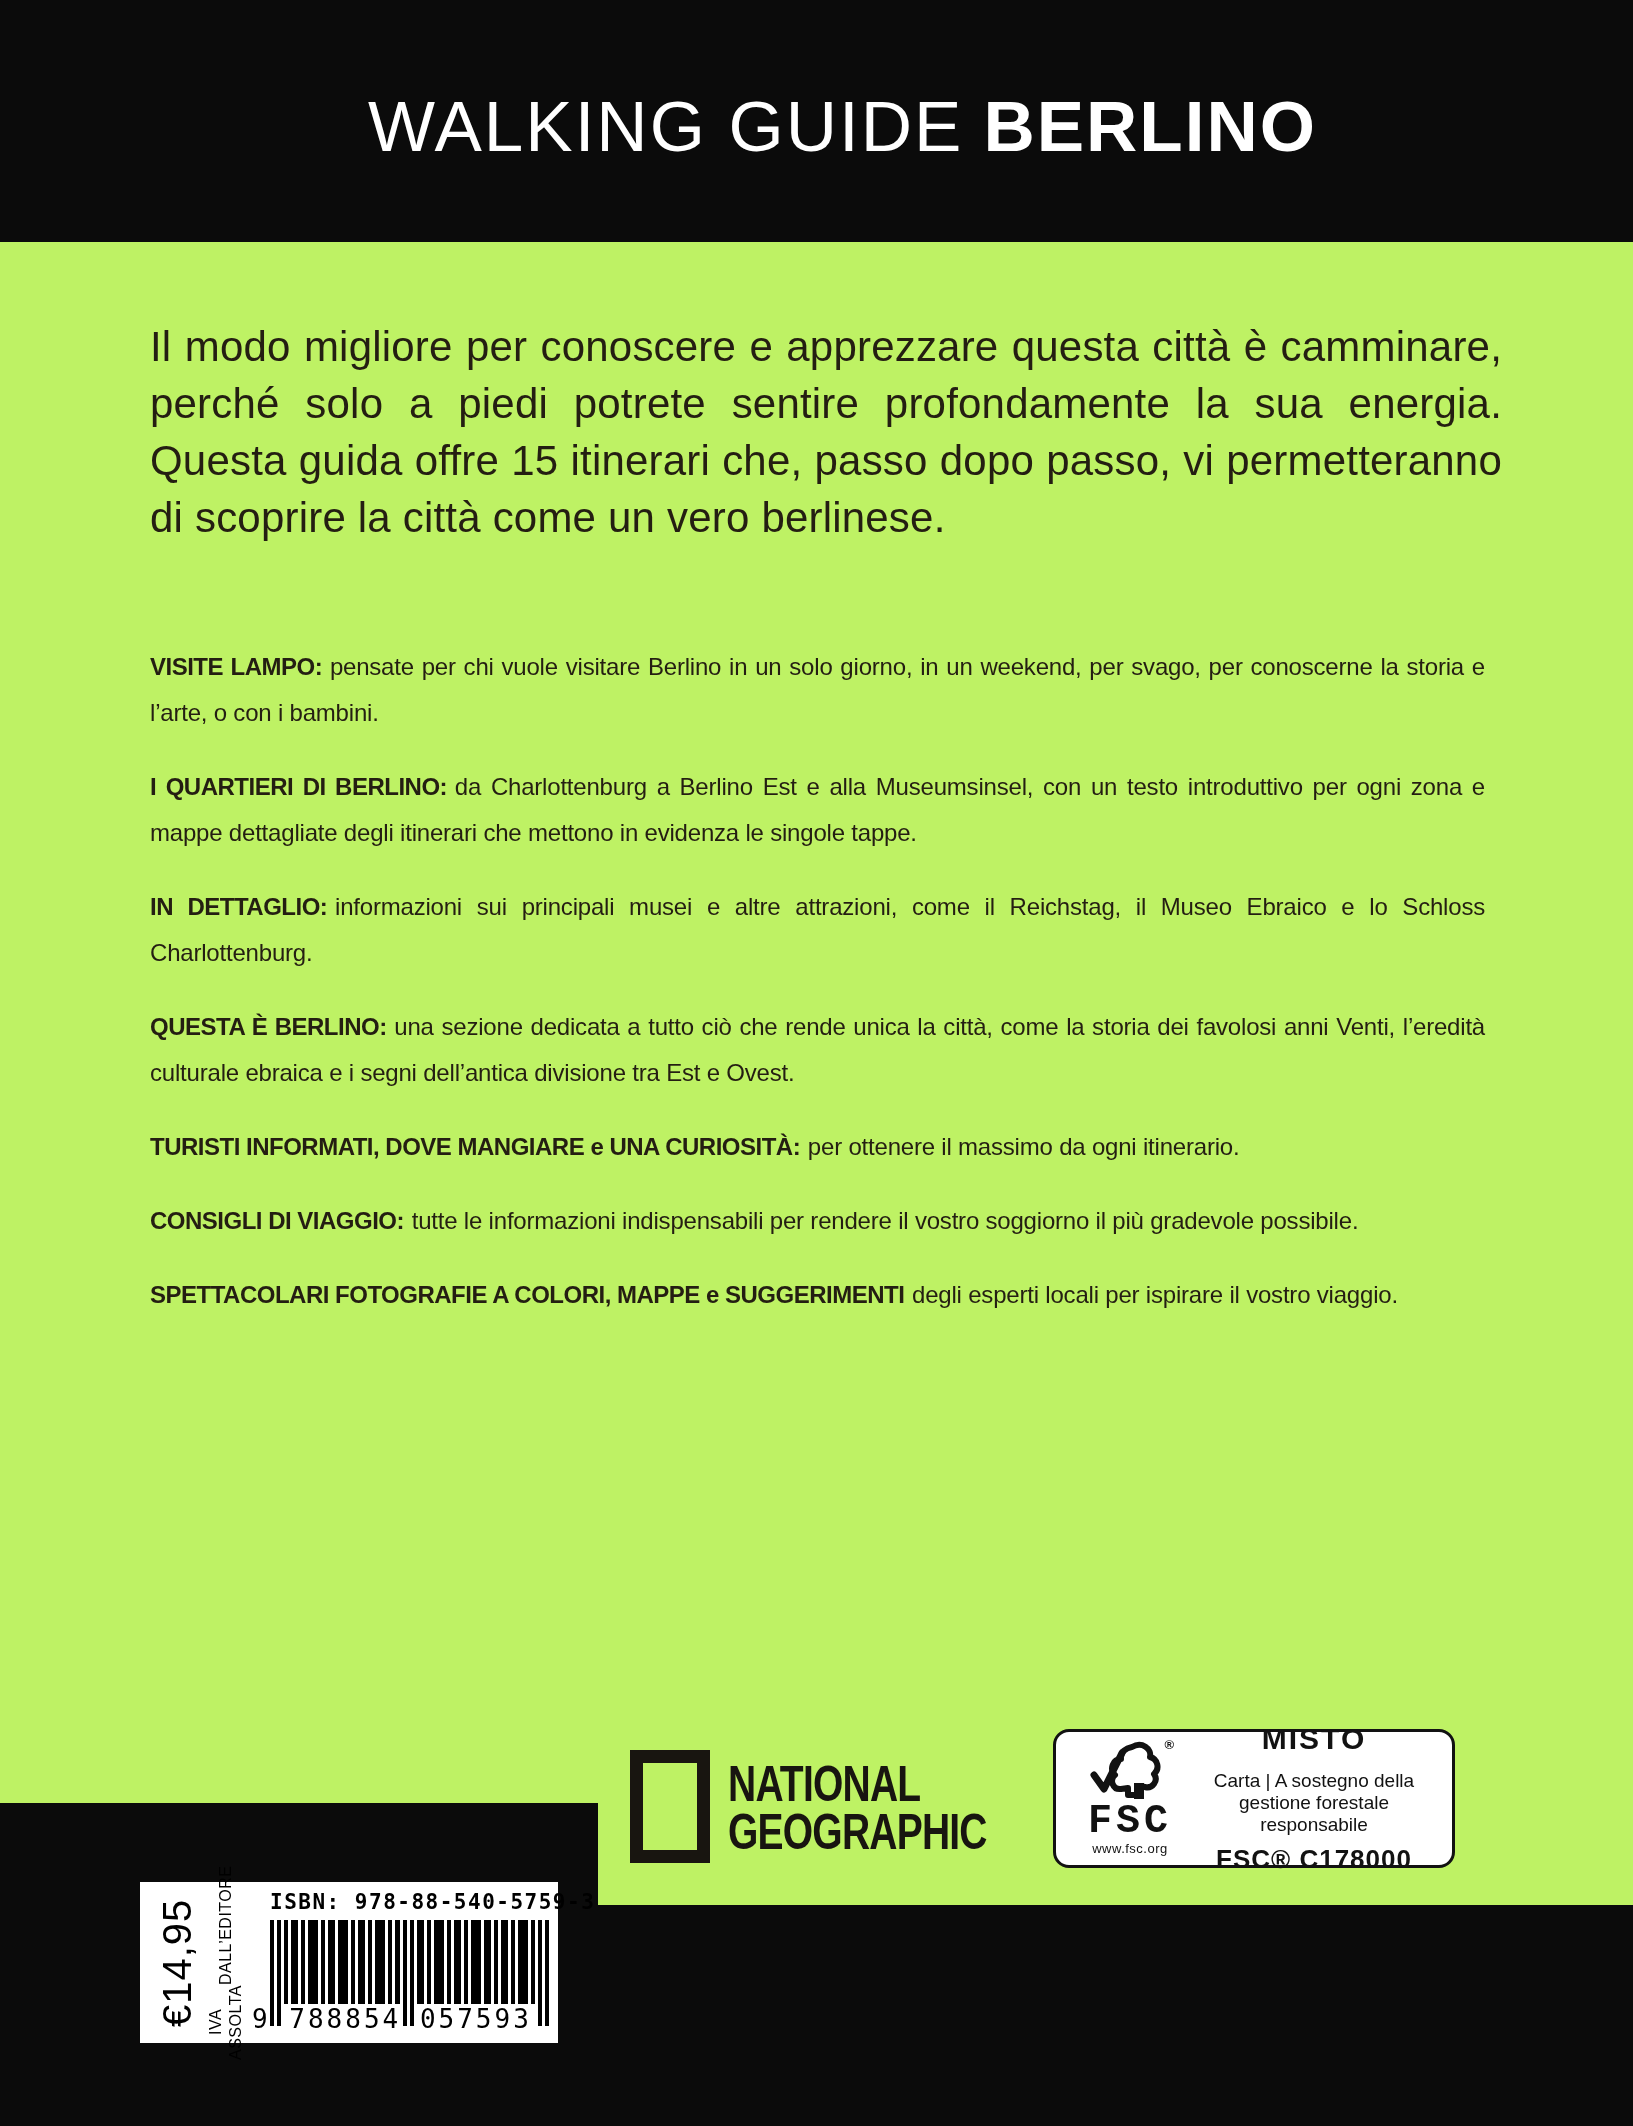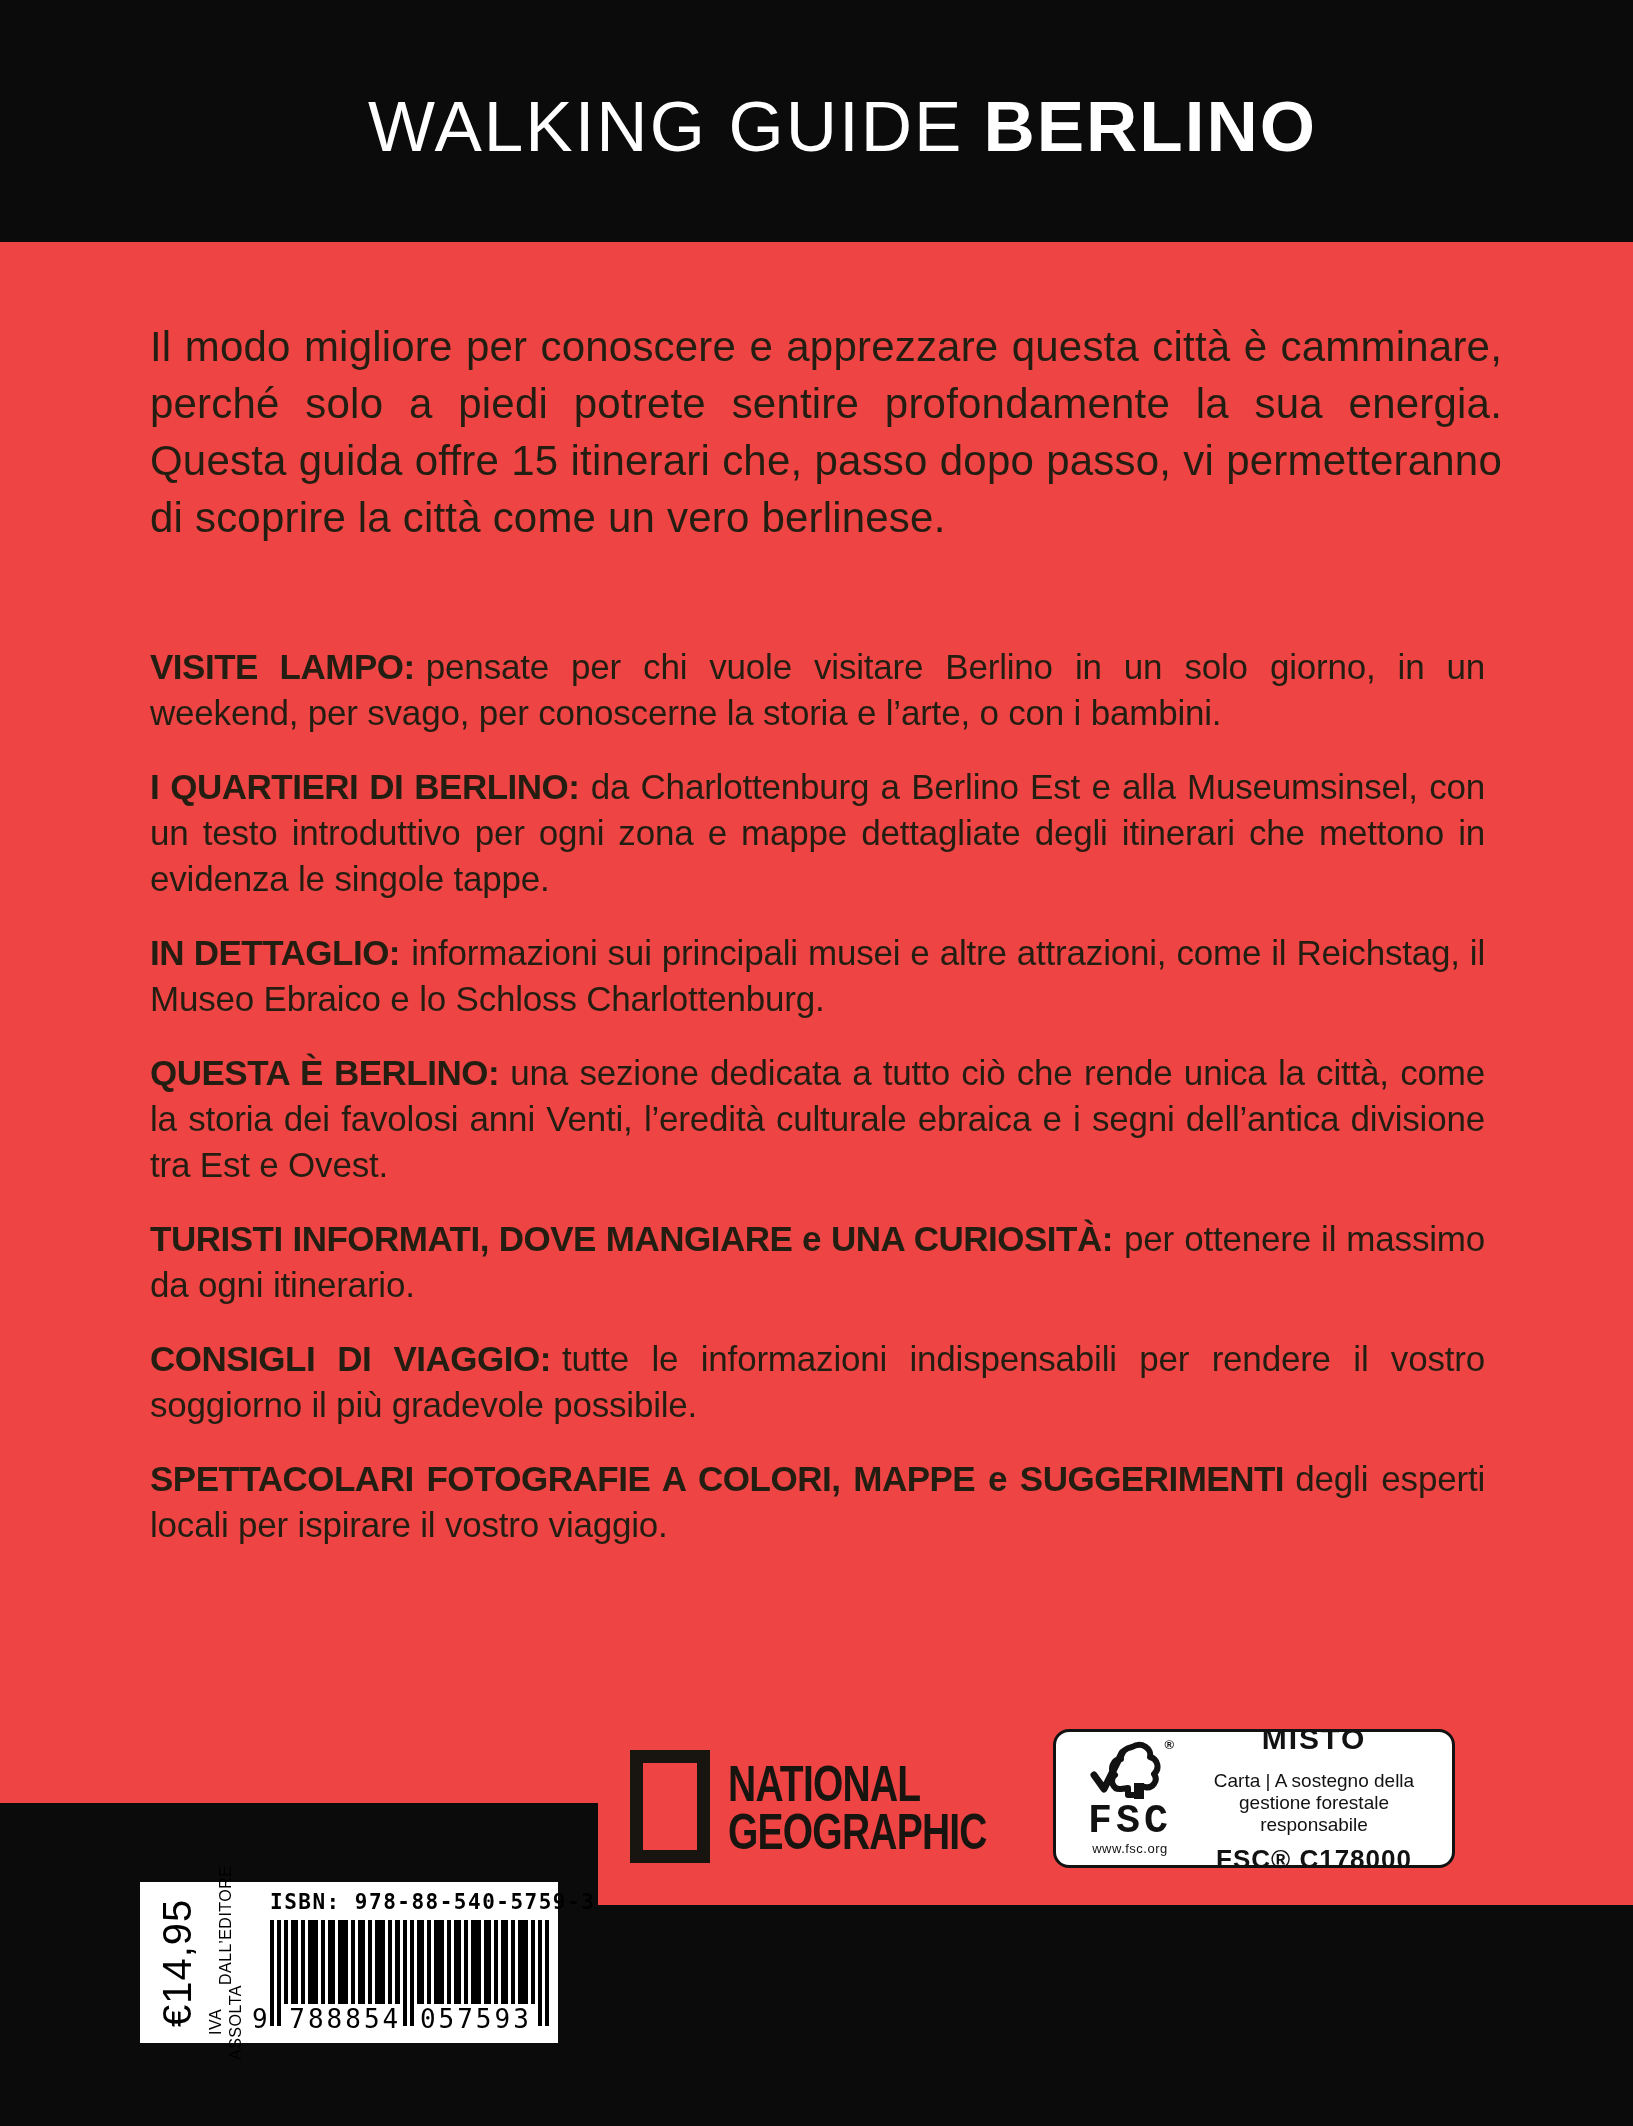--- a/index.html
+++ b/index.html
@@ -16,35 +16,35 @@
   .cover-title {
     margin:0; padding-top:10px; color:#ffffff; font-size:71px; font-weight:400;
     letter-spacing:2px; white-space:nowrap;
   }
   .cover-title .t-regular { font-weight:400; margin-right:20px; }
   .cover-title .t-bold { font-weight:800; }
 
   
   .yellow-panel {
     position:absolute; left:0; top:242px; width:1633px; height:1663px;
-    background:#ef4444;
+    background:#bef264;
   }
   .notch {
     position:absolute; left:0; bottom:0; width:598px; height:102px;
     background:#0b0b0b;
   }
   .content {
     position:absolute; left:150px; top:76px; width:1352px; color:#241e12;
   }
   .intro {
     margin:0 0 98px 0; font-size:42px; line-height:57px;
     text-align:justify; letter-spacing:0.2px;
   }
   .section {
-    margin:0 17px 28px 0; font-size:35px; line-height:46px;
+    margin:0 17px 28px 0; font-size:24px; line-height:46px;
     text-align:justify; letter-spacing:-0.2px;
   }
   .section .label { font-weight:800; letter-spacing:-0.5px; margin-right:0.32em; }
 
   
   .ng-frame {
     position:absolute; left:630px; top:1750px; width:80px; height:113px;
     border:13px solid #181510; box-sizing:border-box; background:transparent;
   }
   .ng-word {

